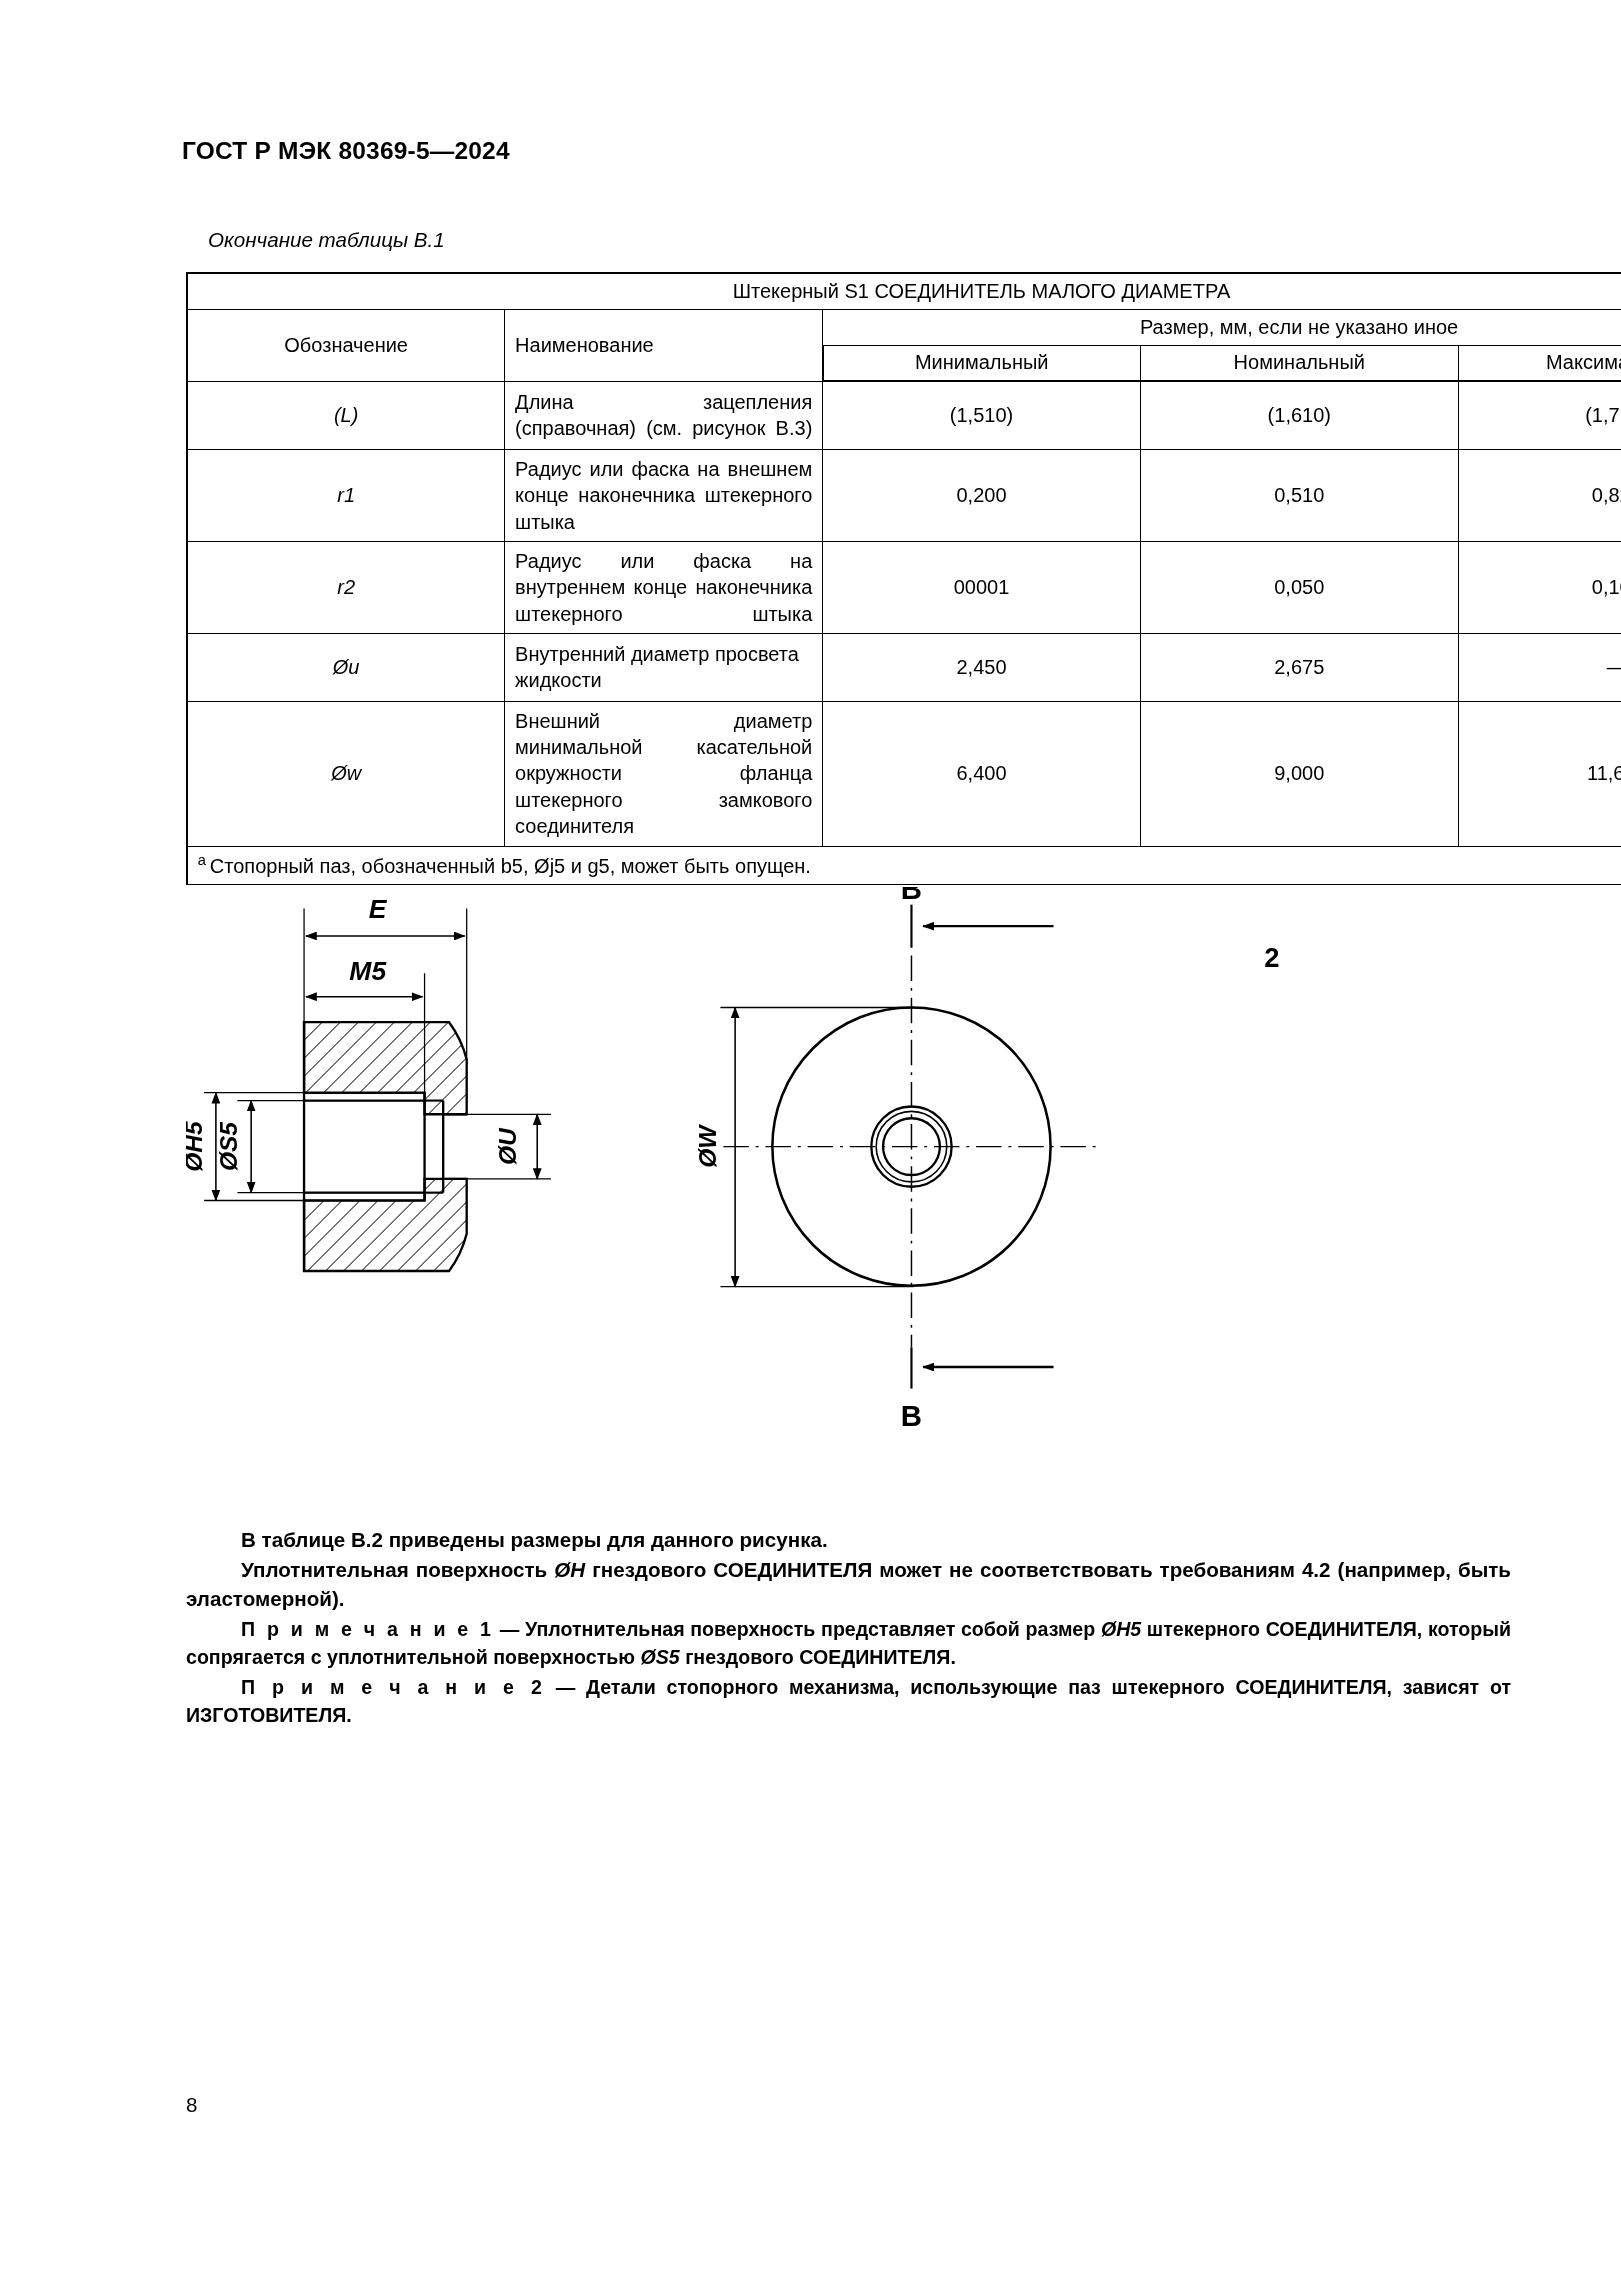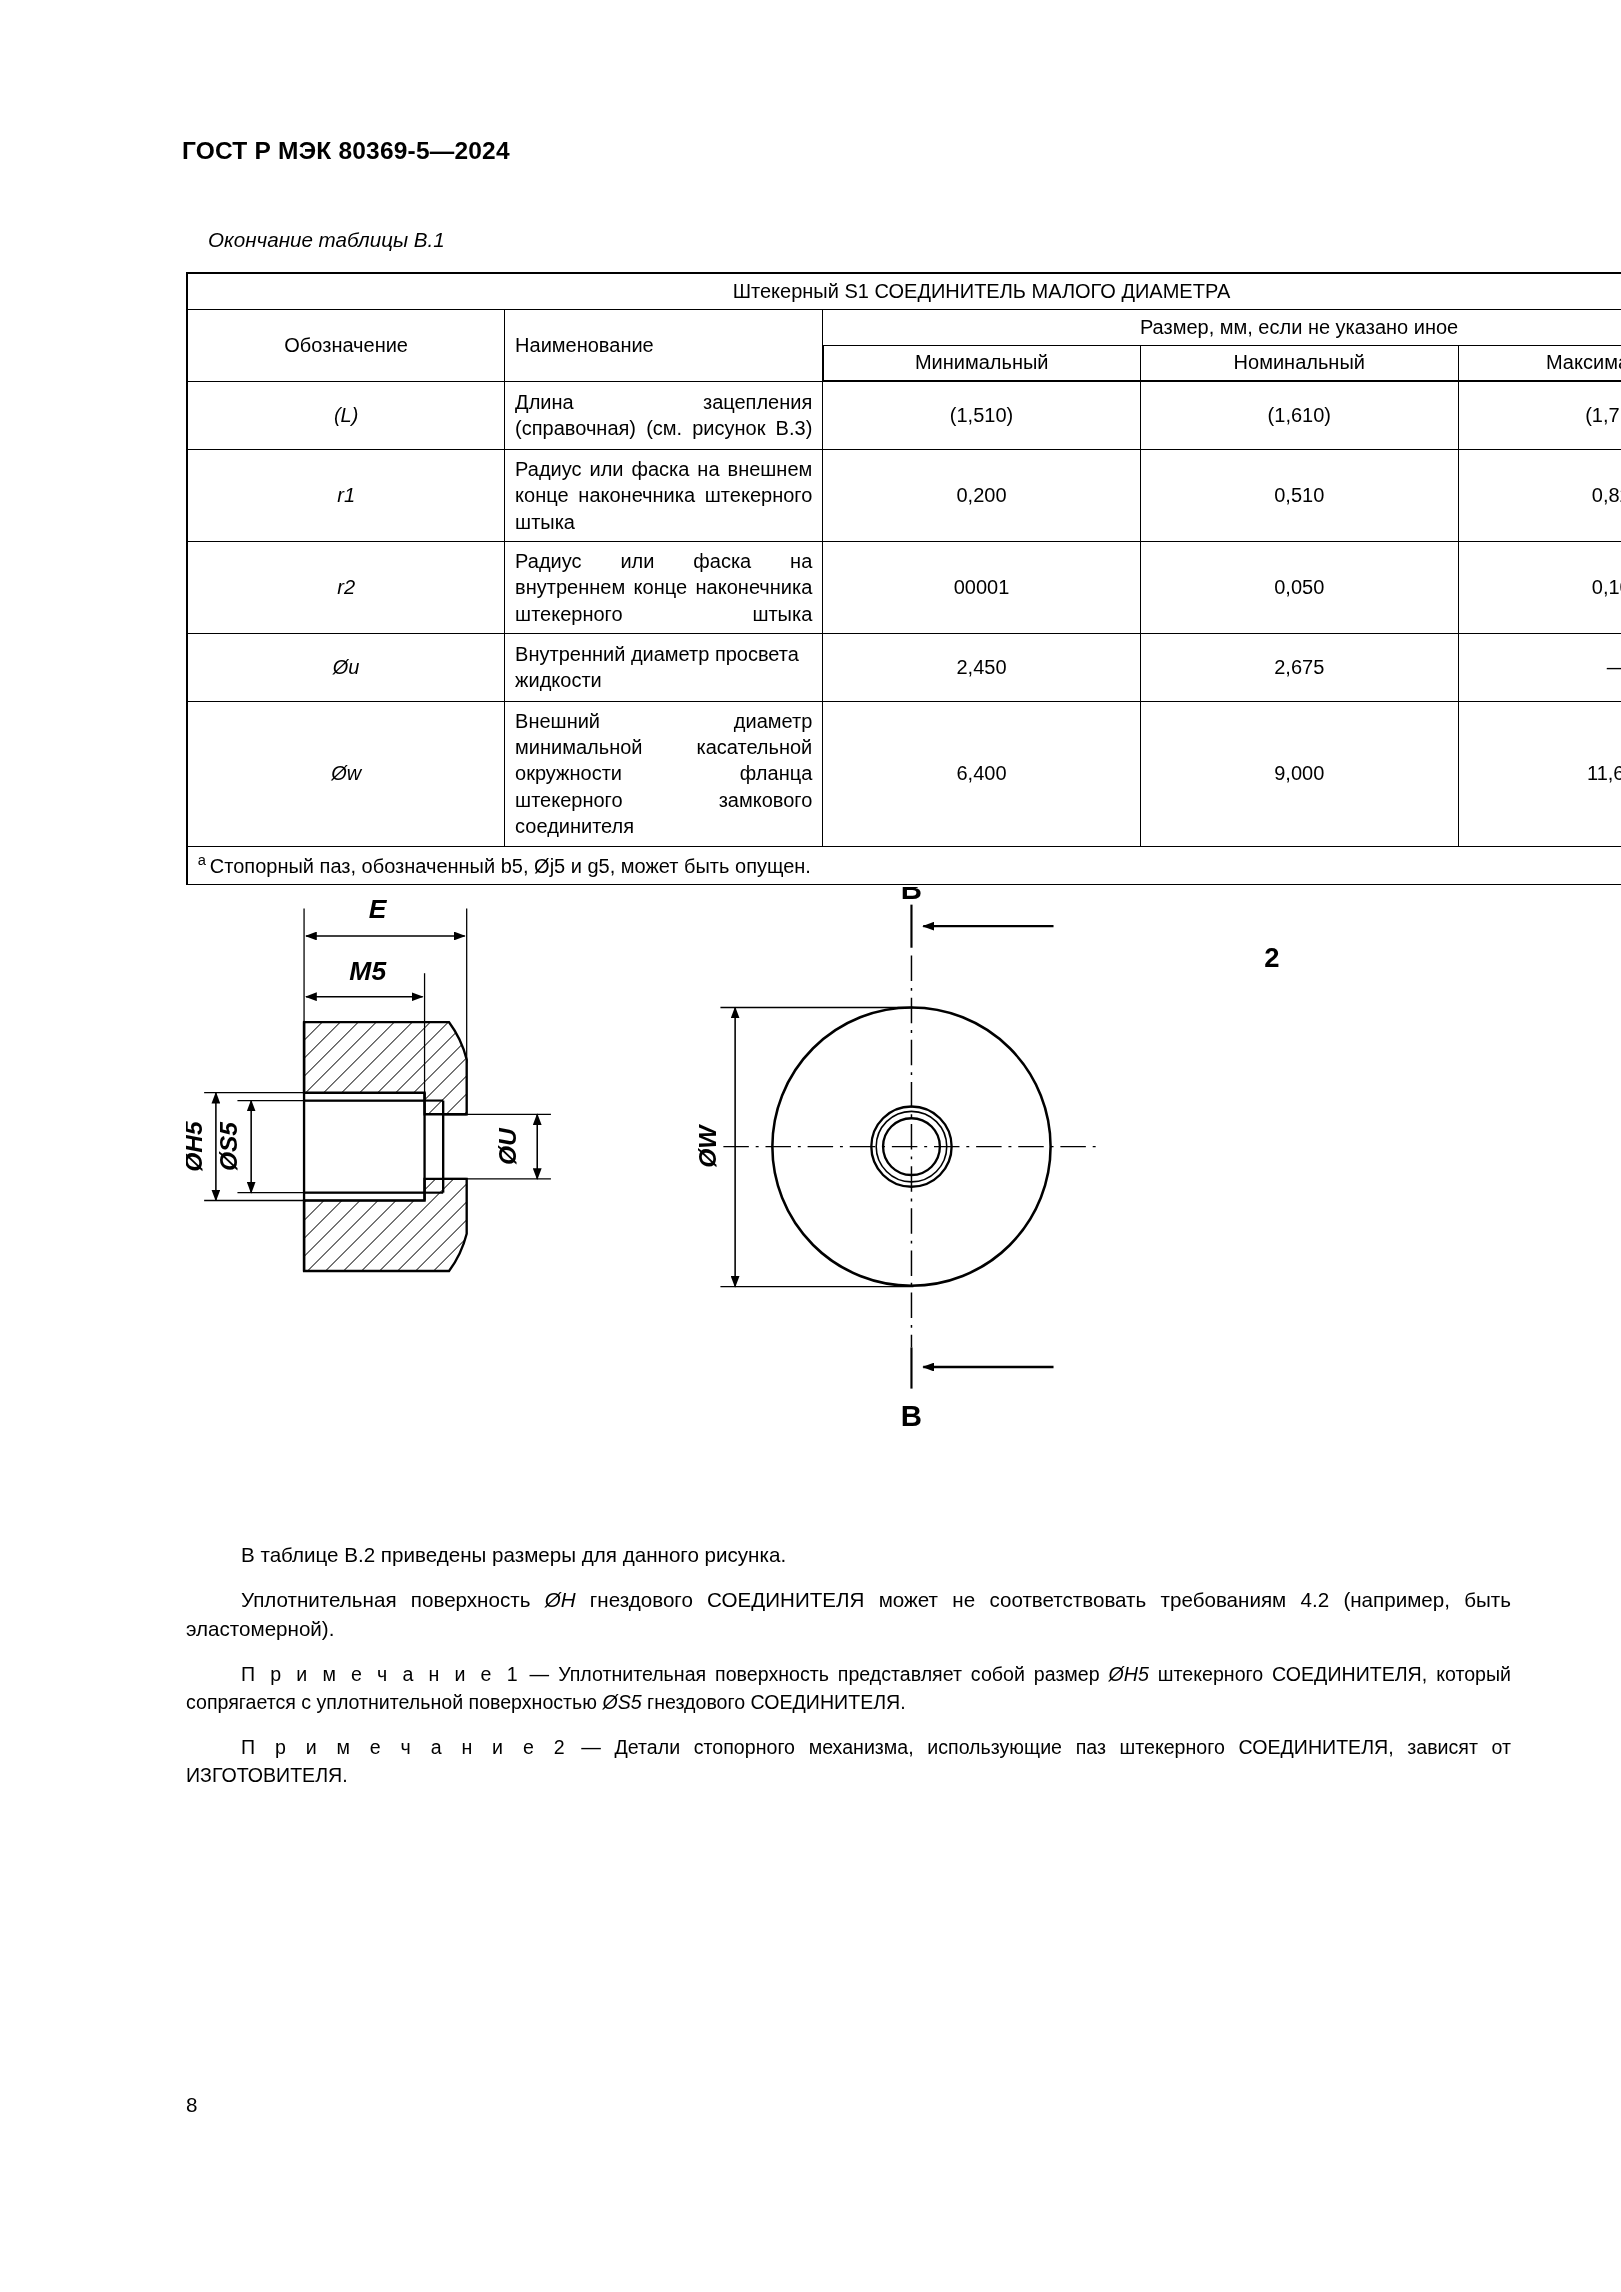--- a/index.html
+++ b/index.html
@@ -100,23 +100,24 @@
   
   .body-text {
     position: absolute;
     left: 186px;
     top: 1524px;
     width: 1325px;
     font-size: 20.6px;
     line-height: 1.42;
   }
   .body-text p {
-    margin: 16px 0 0 0;
+    margin: 1px 0 0 0;
     text-align: justify;
     text-indent: 55px;
+    font-weight: bold;
   }
   .note {
     margin-top: 21.6px;
     text-align: justify;
     text-indent: 55px;
     font-size: 19.6px;
     line-height: 1.45;
   }
   .note .nlabel { letter-spacing: 3.1px; }
   .fig-caption {

